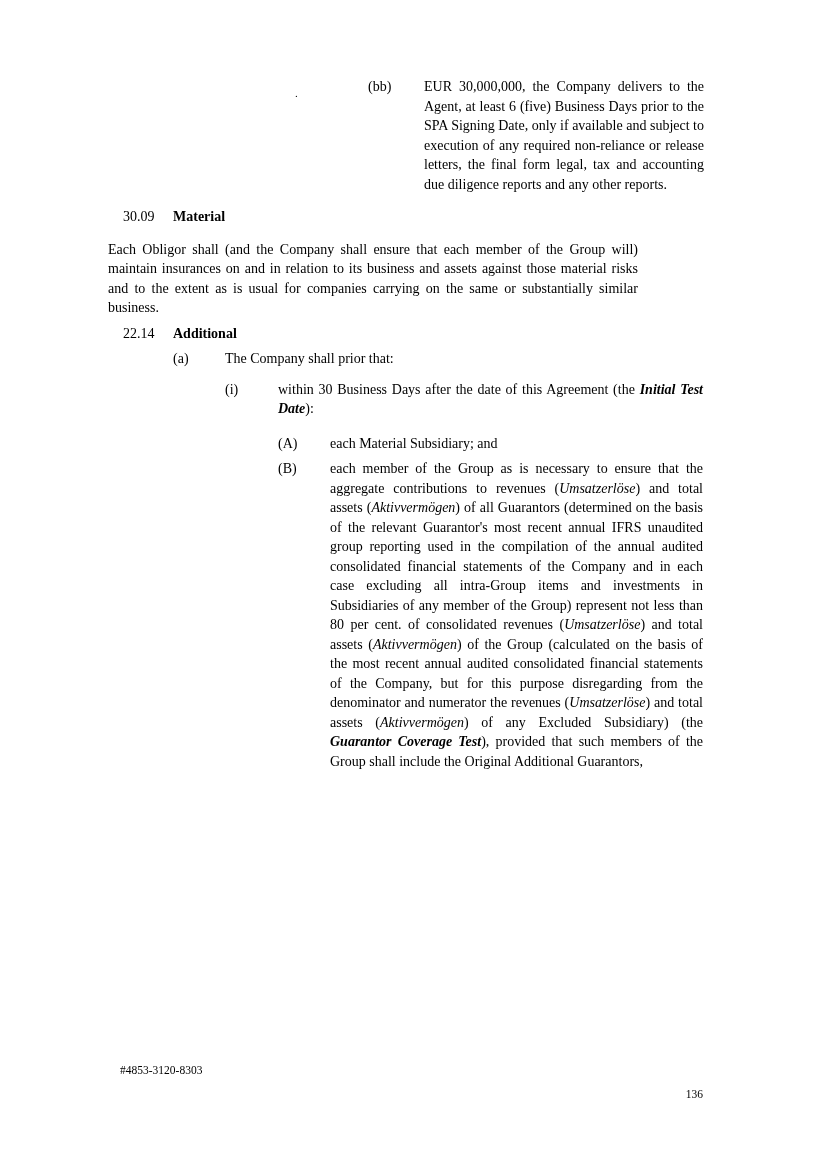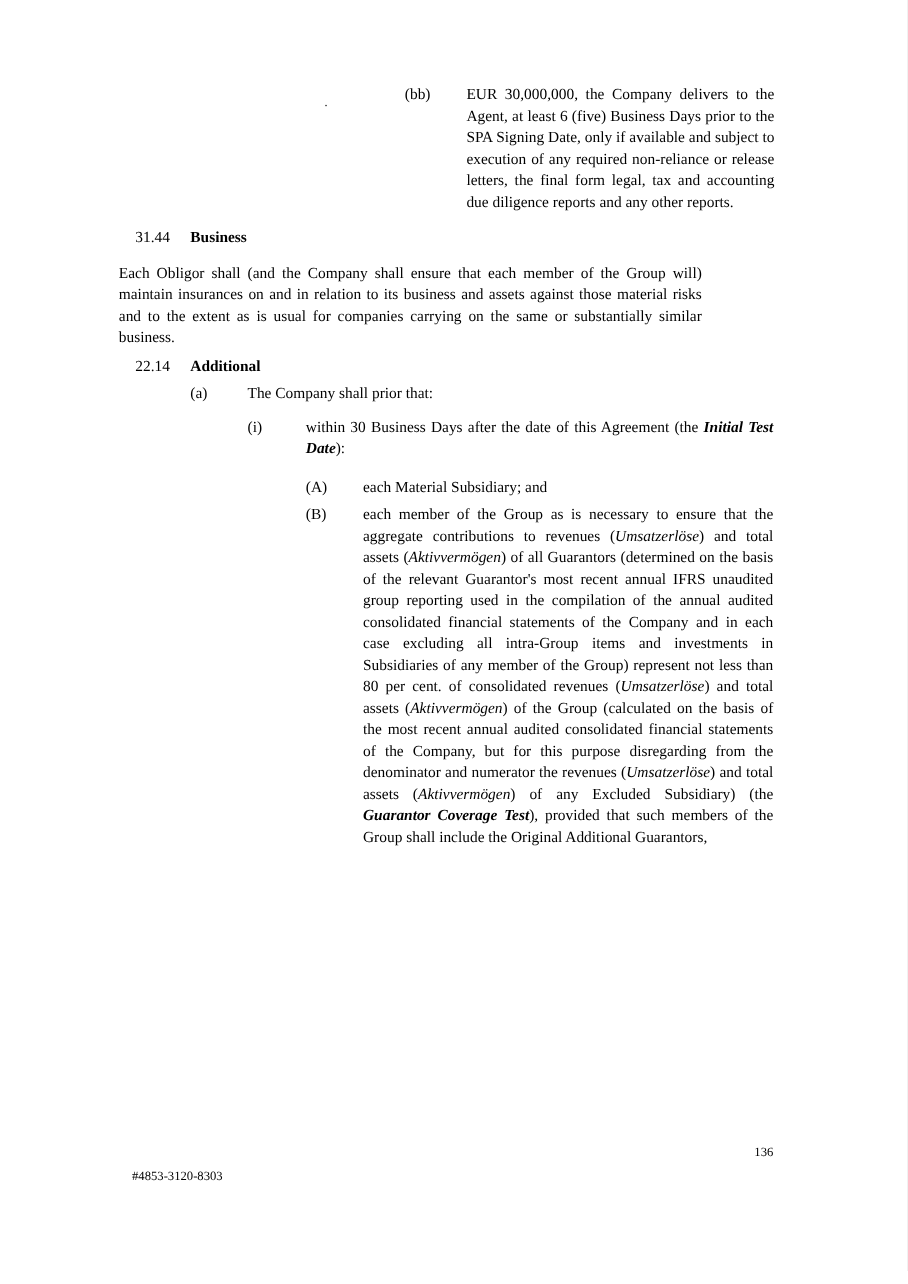--- a/index.html
+++ b/index.html
@@ -58,21 +58,21 @@
 
   .stray-mark {
     position: absolute;
     left: 295px;
     top: 88px;
     font-size: 11px;
     line-height: 11px;
   }
   .page-number {
     position: absolute;
-    top: 1042px;
+    top: 1088px;
     left: 620px;
     width: 83px;
     text-align: right;
     font-size: 11.5px;
     line-height: 13px;
   }
   .doc-ref {
     position: absolute;
     top: 1064px;
     left: 120px;
@@ -88,22 +88,22 @@
   <span class="stray-mark">.</span>
 
   <div class="content">
 
     <div class="para p-bb">
       <span class="hang-label">(bb)</span>
       <span>EUR 30,000,000, the Company delivers to the Agent, at least 6 (five) Business Days prior to the SPA Signing Date, only if available and subject to execution of any required non-reliance or release letters, the final form legal, tax and accounting due diligence reports and any other reports.</span>
     </div>
 
     <div class="para h-row mt-13">
-      <span class="hang-label">31.44</span>
-      <span class="h-text">Business</span>
+      <span class="hang-label">30.09</span>
+      <span class="h-text">Material</span>
     </div>
 
     <div class="para p-body0 mt-13">Each Obligor shall (and the Company shall ensure that each member of the Group will) maintain insurances on and in relation to its business and assets against those material risks and to the extent as is usual for companies carrying on the same or substantially similar business.</div>
 
     <div class="para h-row mt-14">
       <span class="hang-label">22.14</span>
       <span class="h-text">Additional</span>
     </div>
 
     <div class="para p-a mt-14">

